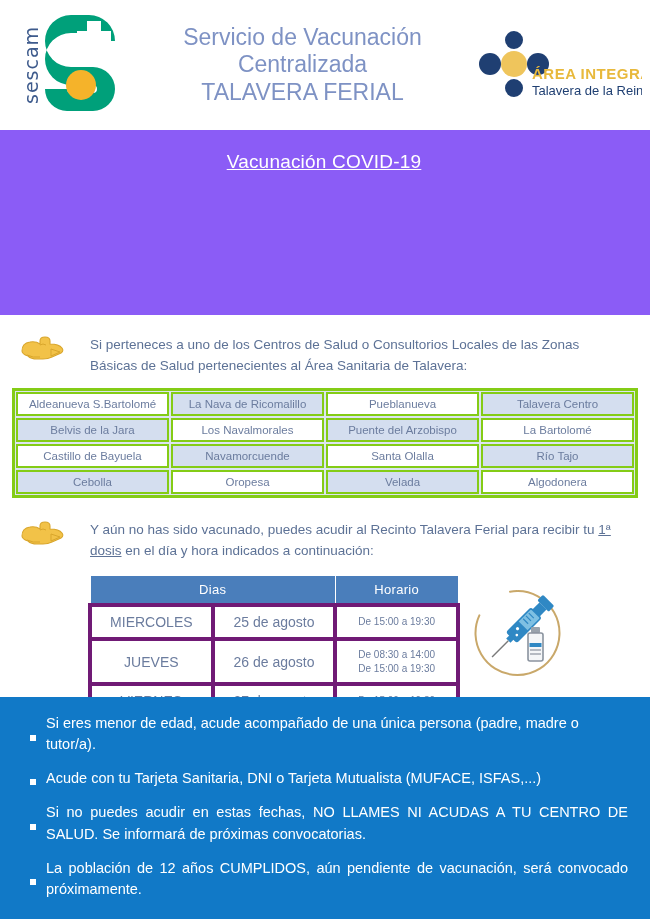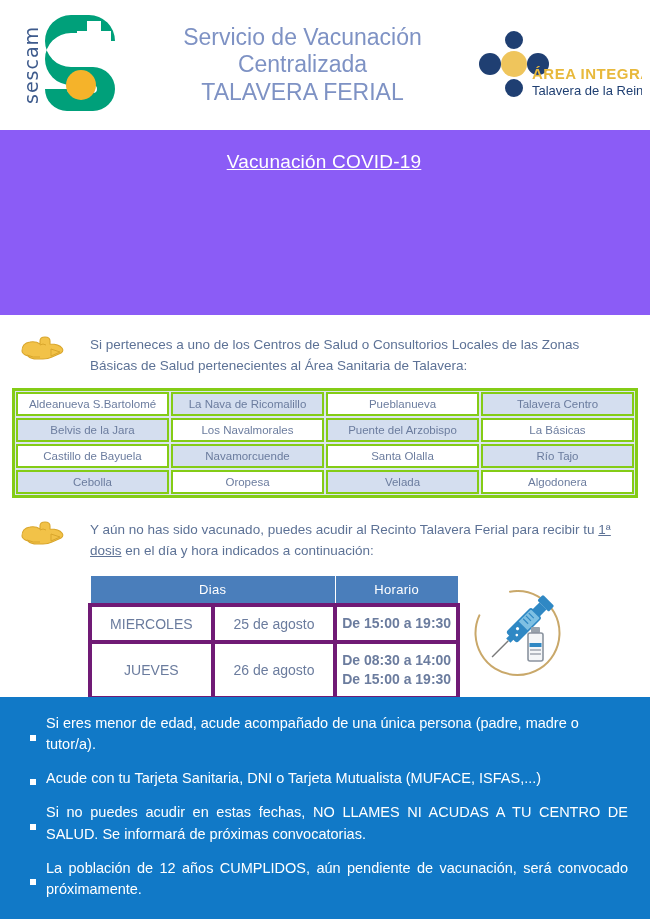--- a/index.html
+++ b/index.html
@@ -165,23 +165,22 @@
   table.sched td {
     border: 4px solid #701a75;
     color: #6B7C9E;
     font-size: 14px;
     text-align: center;
     padding: 7px 4px;
     background: #ffffff;
     white-space: nowrap;
   }
   table.sched td.hor {
-    font-size: 14px;
+    font-size: 10px;
     line-height: 1.35;
-    font-weight: bold;
   }
   .syringe-box {
     margin-left: 8px;
     padding-top: 8px;
   }
 
   
   .notes {
     position: absolute;
     left: 0;
@@ -273,21 +272,21 @@
       <tr>
         <td class="cell-plain">Aldeanueva S.Bartolomé</td>
         <td class="cell-shade">La Nava de Ricomalillo</td>
         <td class="cell-plain">Pueblanueva</td>
         <td class="cell-shade">Talavera Centro</td>
       </tr>
       <tr>
         <td class="cell-shade">Belvis de la Jara</td>
         <td class="cell-plain">Los Navalmorales</td>
         <td class="cell-shade">Puente del Arzobispo</td>
-        <td class="cell-plain">La Básicas</td>
+        <td class="cell-plain">La Bartolomé</td>
       </tr>
       <tr>
         <td class="cell-plain">Castillo de Bayuela</td>
         <td class="cell-shade">Navamorcuende</td>
         <td class="cell-plain">Santa Olalla</td>
         <td class="cell-shade">Río Tajo</td>
       </tr>
       <tr>
         <td class="cell-shade">Cebolla</td>
         <td class="cell-plain">Oropesa</td>

